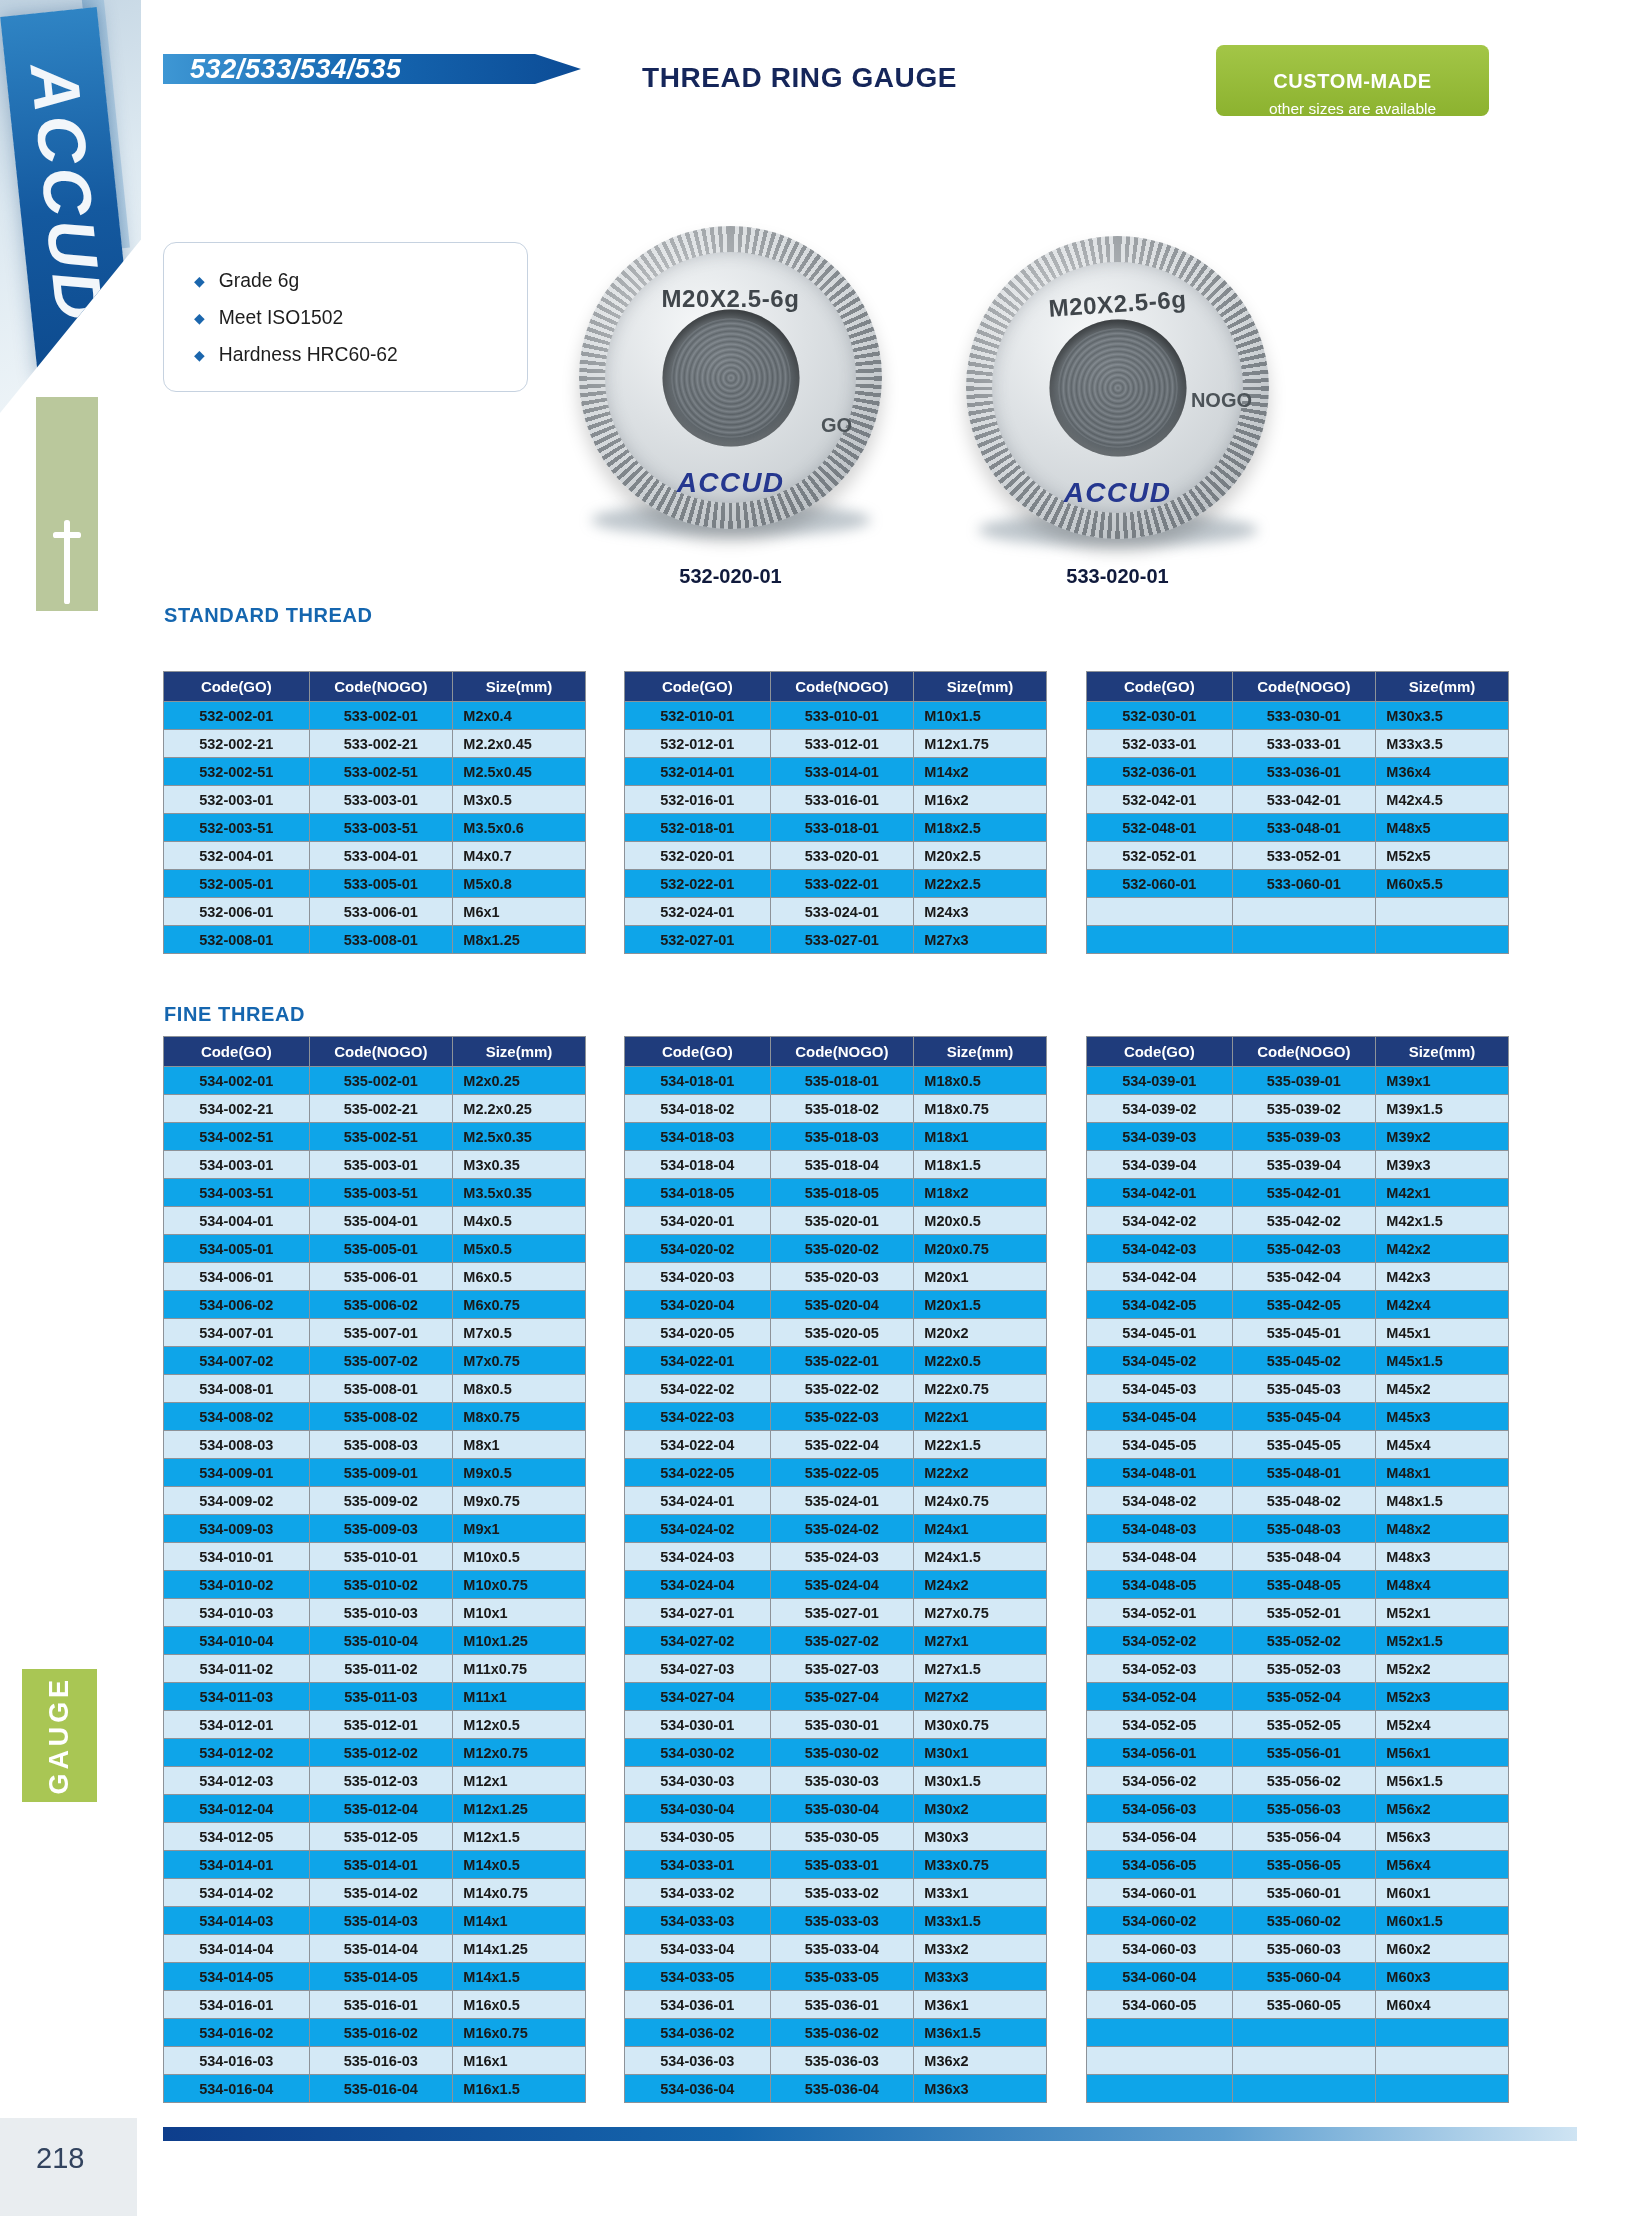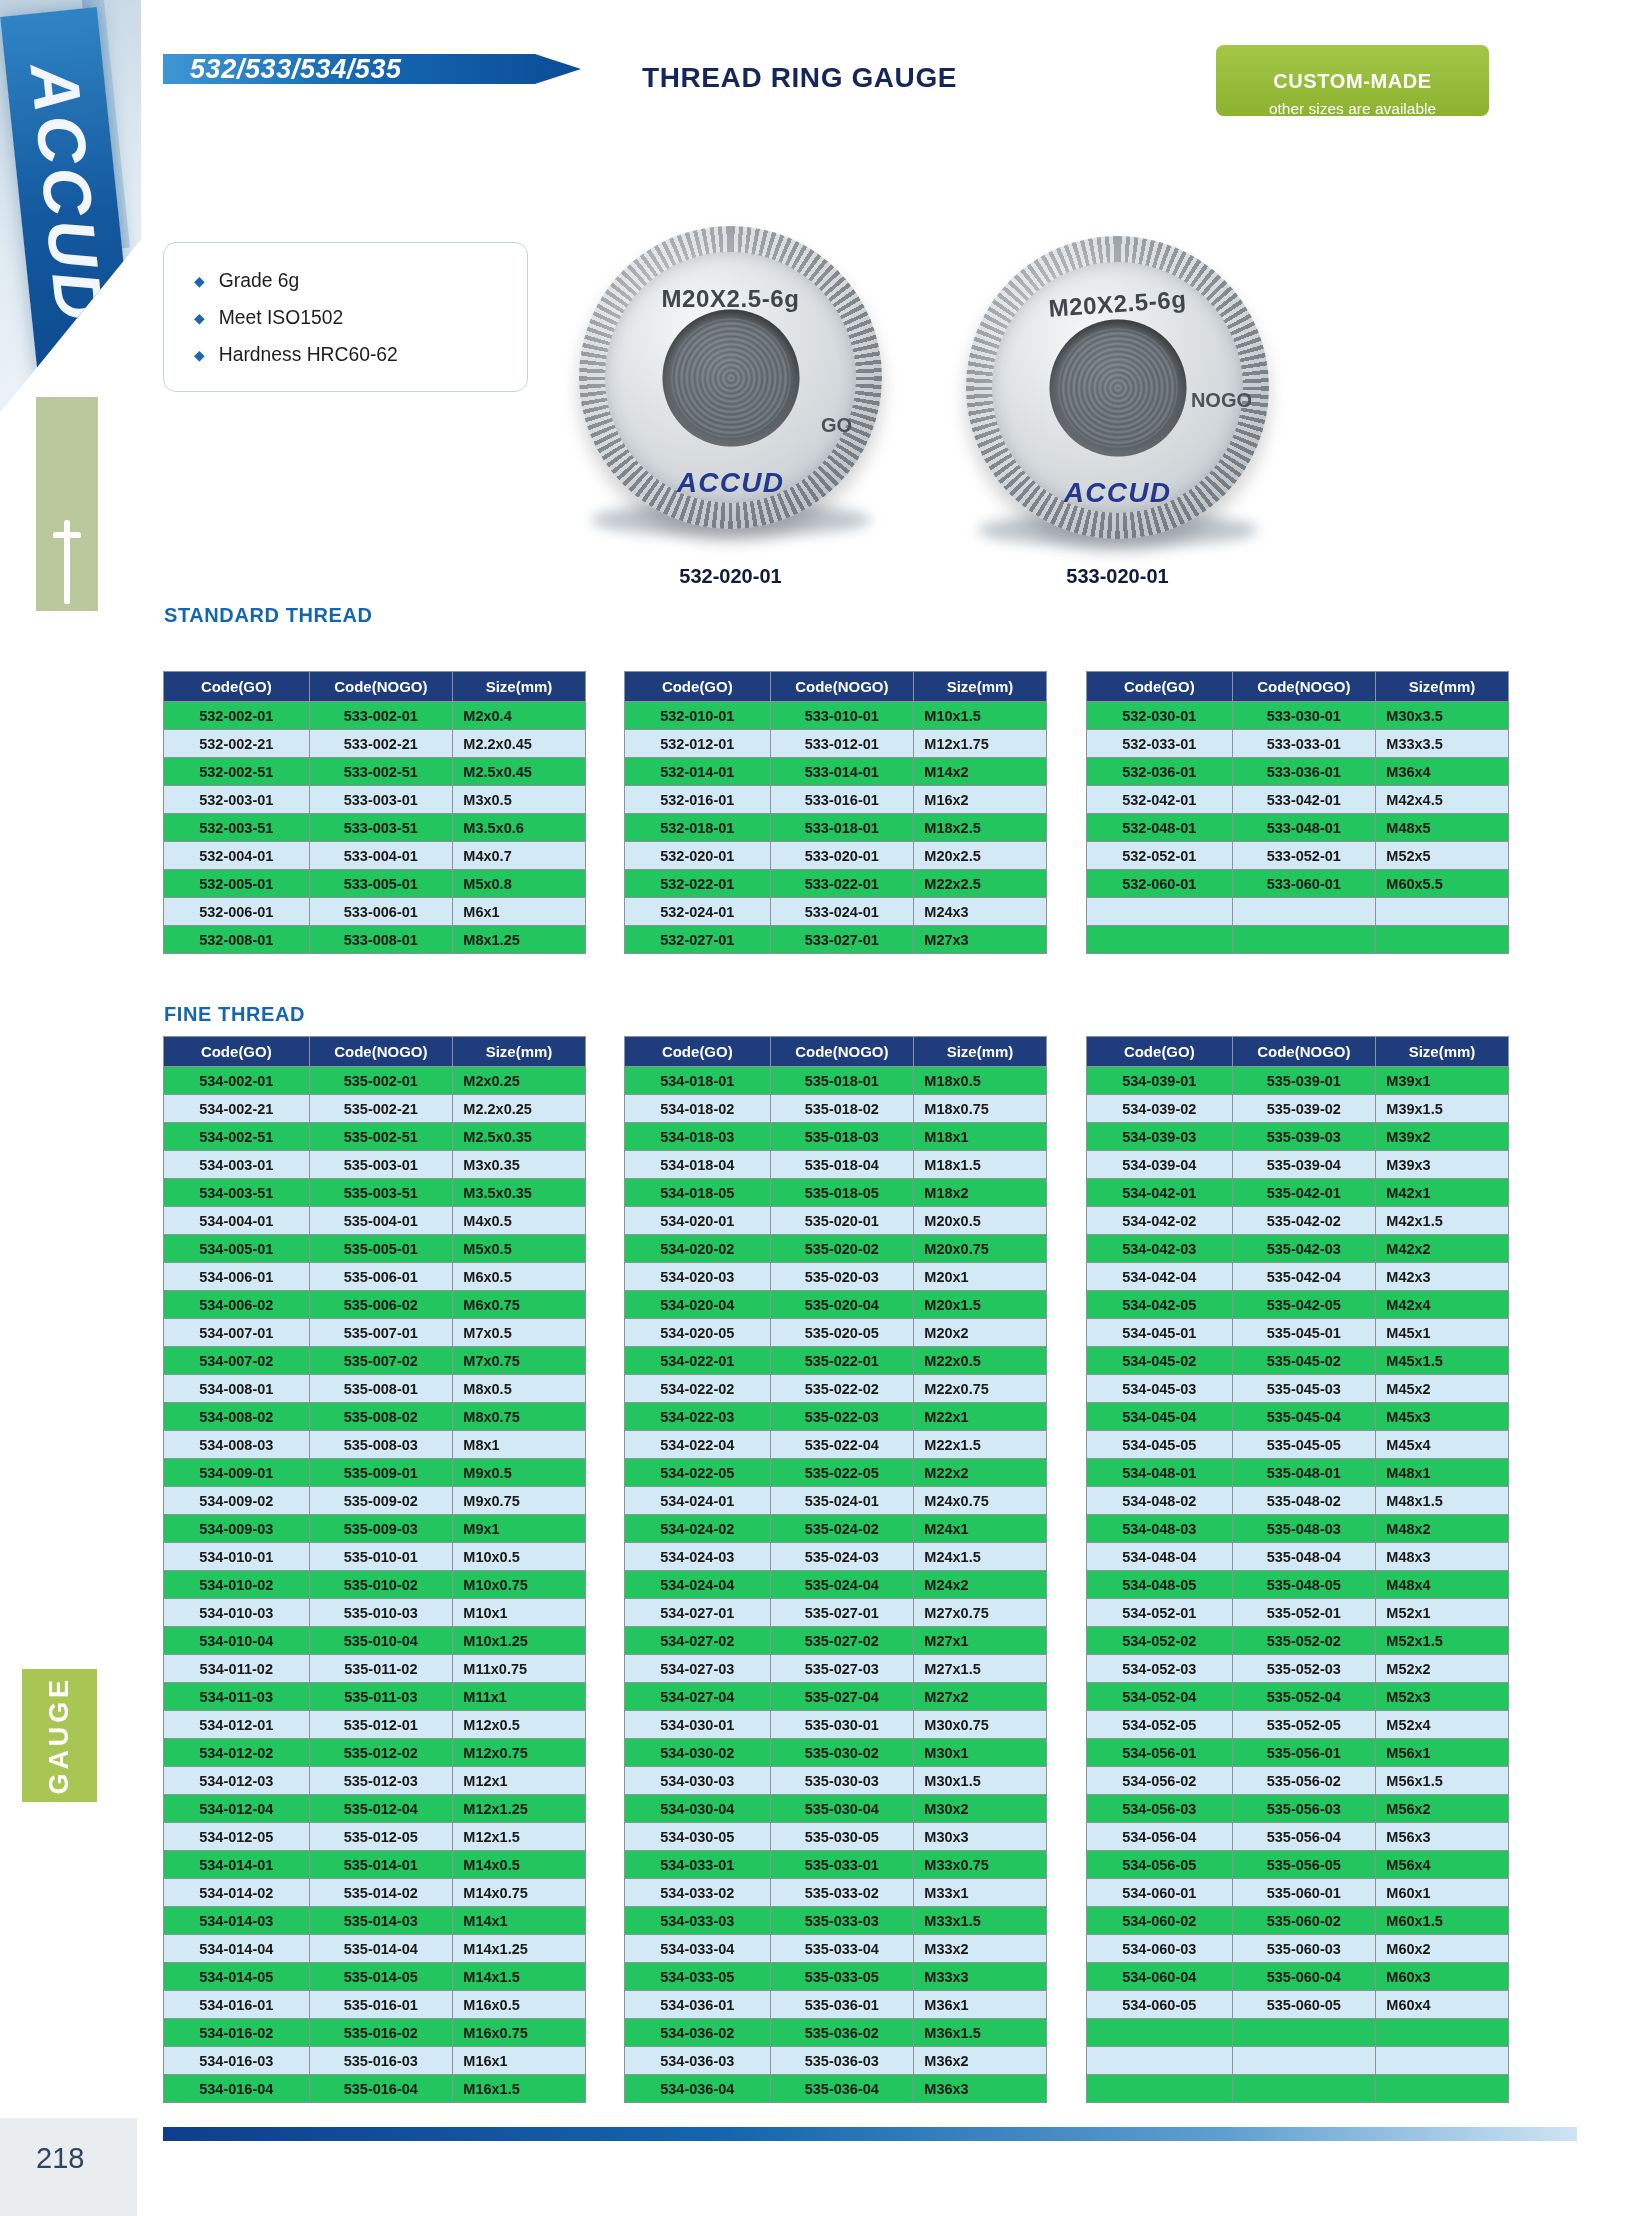--- a/index.html
+++ b/index.html
@@ -78,21 +78,21 @@
   .rbrand{position:absolute;bottom:30px;width:100%;text-align:center;font-size:28px;font-weight:bold;
         font-style:italic;color:#25378f;letter-spacing:1.3px}
   .caption{position:absolute;width:303px;text-align:center;font-size:20px;font-weight:bold;color:#101a3c}
   .cap1{left:579px;top:565px}
   .cap2{left:966px;top:565px}
 
   
   .sec-title{position:absolute;left:164px;font-size:20px;font-weight:bold;color:#1566af;letter-spacing:0.6px}
   .t-std{top:604px}
   .t-fine{top:1003px}
-  .tbl{position:absolute;width:423px;border-collapse:collapse;table-layout:fixed;font-size:14.5px;background:#22c55e}
+  .tbl{position:absolute;width:423px;border-collapse:collapse;table-layout:fixed;font-size:14.5px;background:#0ea5e9}
   .c1{left:163px}.c2{left:624px}.c3{left:1086px}
   .tbl-std{top:671px}
   .tbl-fine{top:1036px}
   .tbl th{background:#1f3c7c;color:#fff;font-size:15px;font-weight:bold;height:30px;
         border:0.6px solid #8d9298;border-left:1.3px solid #fff;text-align:center}
   .tbl th:first-child{border-left:0.6px solid #8d9298}
   .tbl th:nth-child(1){width:34.5%}
   .tbl th:nth-child(2){width:34%}
   .tbl th:nth-child(3){width:31.5%}
   .tbl td{border:0.6px solid #8d9298;color:#191919;text-align:center;font-weight:bold}

